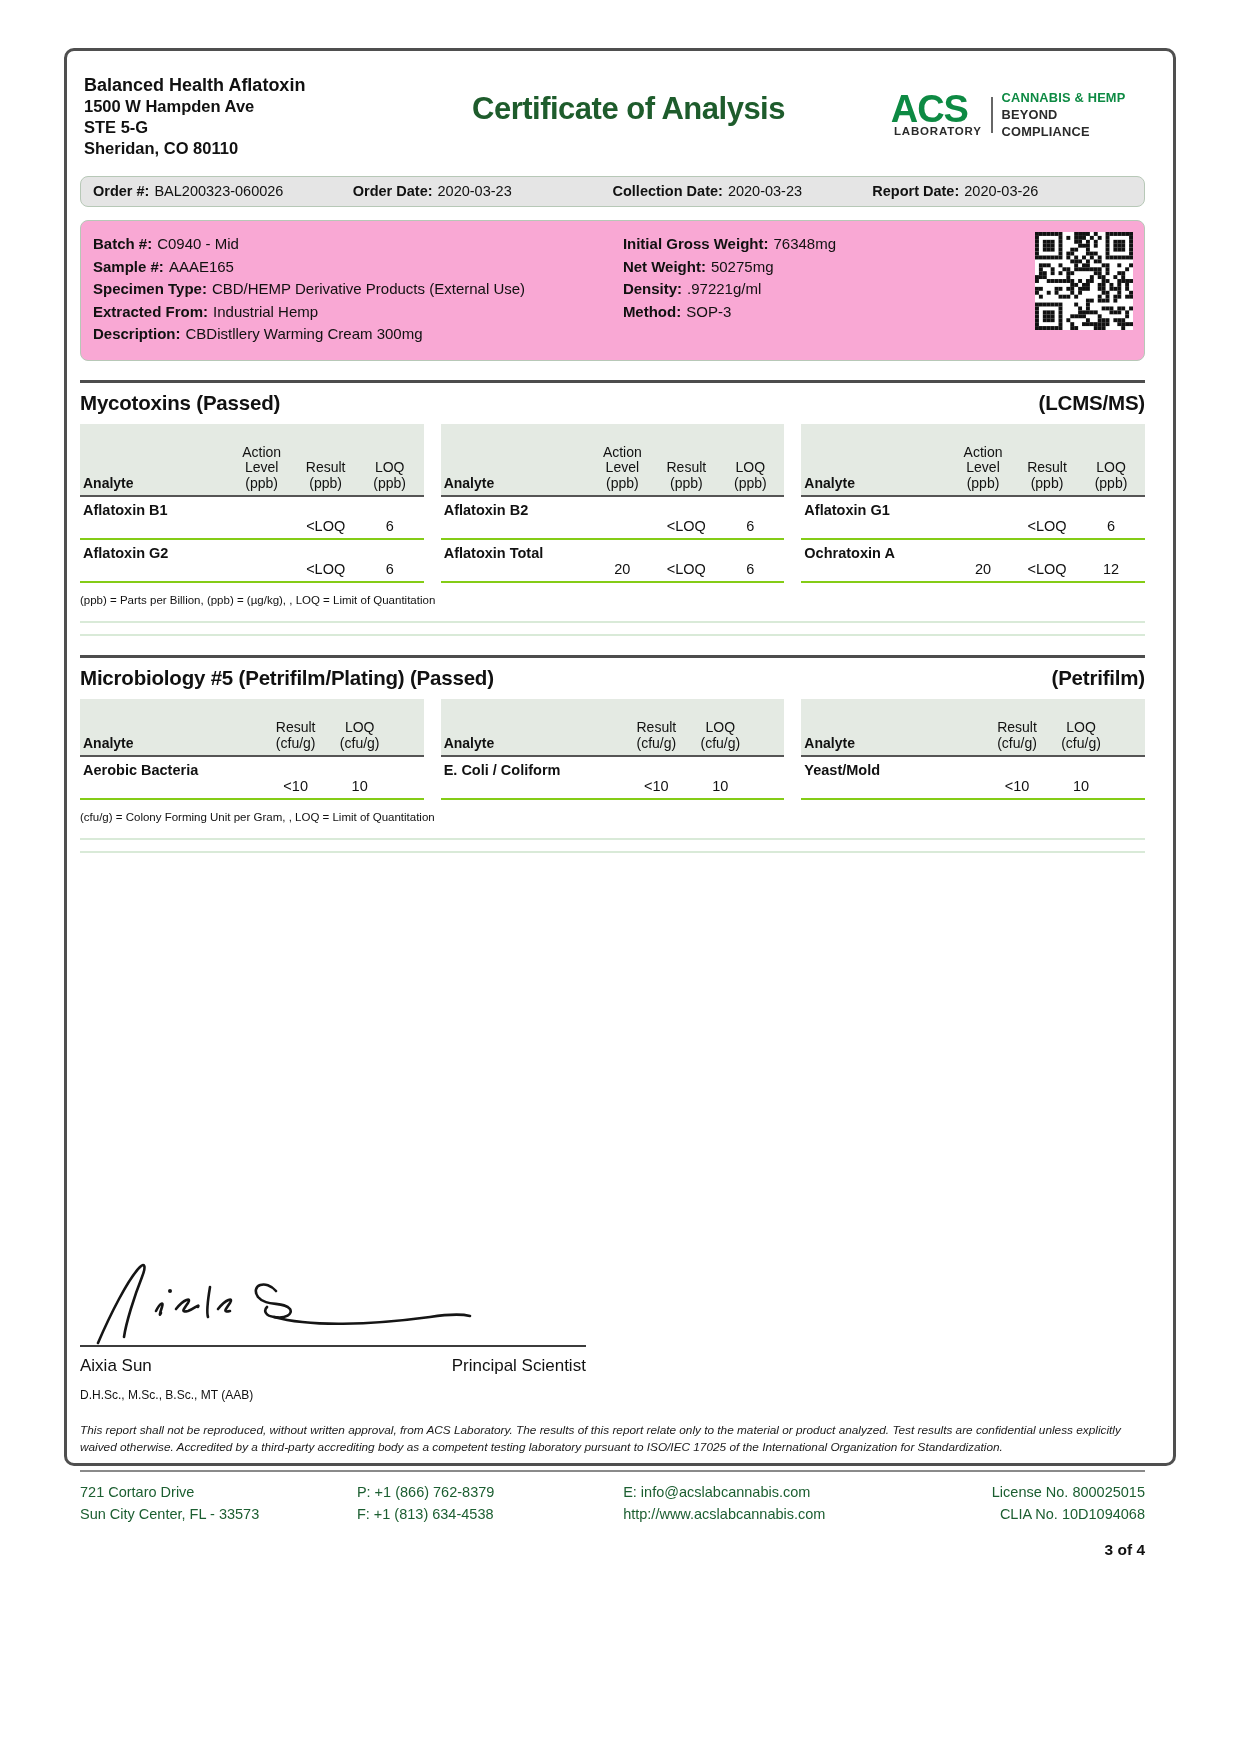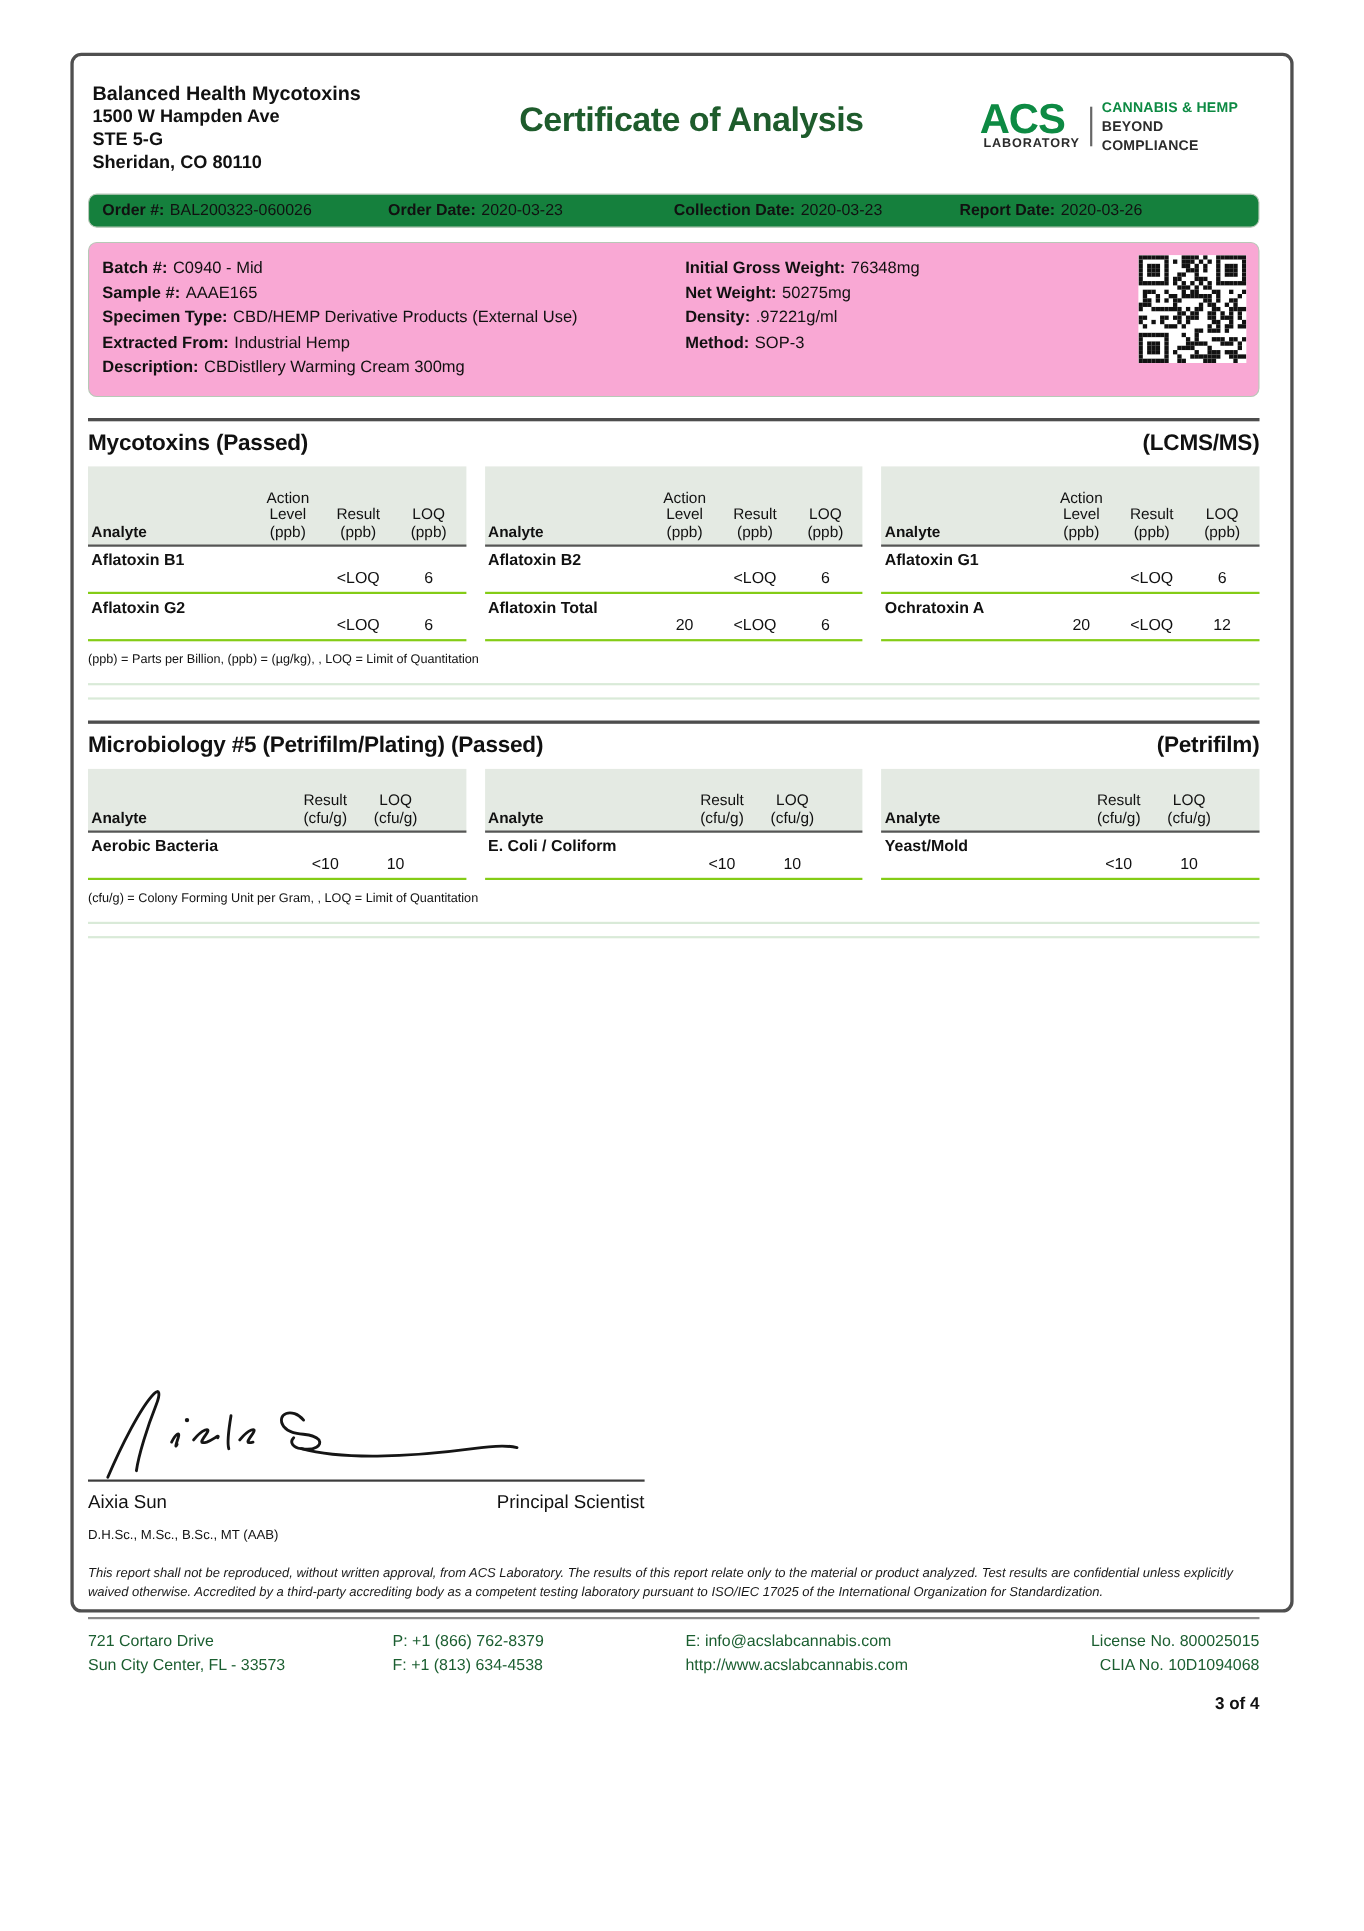--- a/index.html
+++ b/index.html
@@ -21,21 +21,21 @@
   .logo { width:268px; display:flex; align-items:center; gap:9px; padding-top:14px; }
   .acs-block { text-align:center; }
   .acs-word { font-size:38px; font-weight:bold; color:#0d8a43; line-height:32px; letter-spacing:-1px; }
   .acs-lab { font-size:11.5px; font-weight:bold; color:#2b2b2b; letter-spacing:0.8px;padding-left:17px; }
   .logo-div { width:2px; height:36px; background:#666; }
   .logo-tag { font-size:12.8px; font-weight:bold; line-height:17px; letter-spacing:0.2px; }
   .tag-top { color:#0d8a43; }
   .tag-bottom { color:#2b2b2b; }
   
   .order-bar {
-    margin-top:17px; background:#15803d; border:1.5px solid #b7c8b7; border-radius:8px;
+    margin-top:17px; background:#e5e5e5; border:1.5px solid #b7c8b7; border-radius:8px;
     display:flex; padding:6px 12px 7px; font-size:14.5px;
   }
   .order-item { width:25%; white-space:nowrap; }
   .order-item .lbl { font-weight:bold; margin-right:5px; }
   
   .sample-panel {
     margin-top:13px; background:#f9a8d4; border:1.5px solid #b7c8b7; border-radius:8px;
     position:relative; display:flex; padding:12px 12px 14px; min-height:124px; font-size:15px;
   }
   .sp-col { line-height:22.5px; }
@@ -82,21 +82,21 @@
   .fcol-license { width:19%; text-align:right; }
   .page-num { text-align:right; font-size:15.5px; font-weight:bold; margin-top:16px; }
 </style>
 </head>
 <body>
 
 <div class="doc">
 
   <div class="doc-header">
     <div class="company">
-      <div class="name">Balanced Health Mycotoxins</div>
+      <div class="name">Balanced Health Aflatoxin</div>
       <div>1500 W Hampden Ave</div>
       <div>STE 5-G</div>
       <div>Sheridan, CO 80110</div>
     </div>
     <div class="coa-title">Certificate of Analysis</div>
     <div class="logo">
       <div class="acs-block">
         <div class="acs-word">ACS</div>
         <div class="acs-lab">LABORATORY</div>
       </div>

